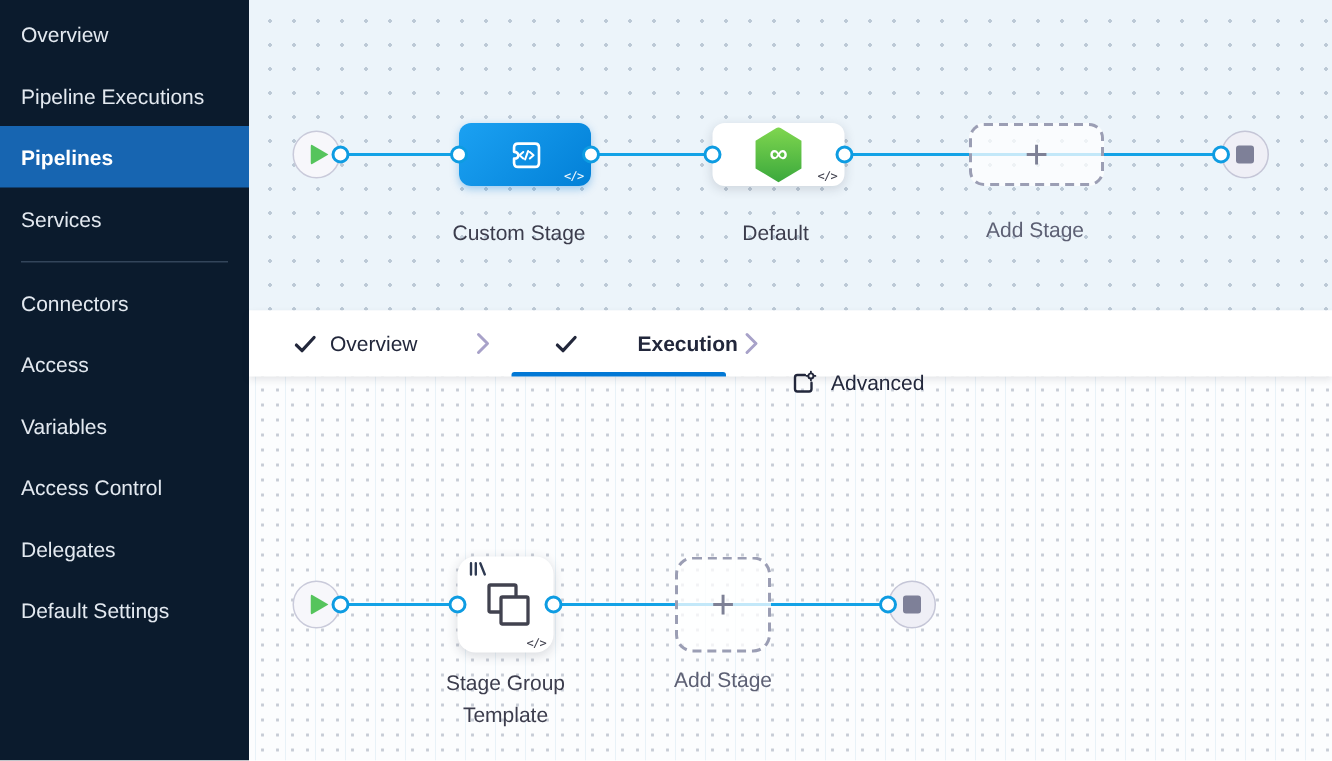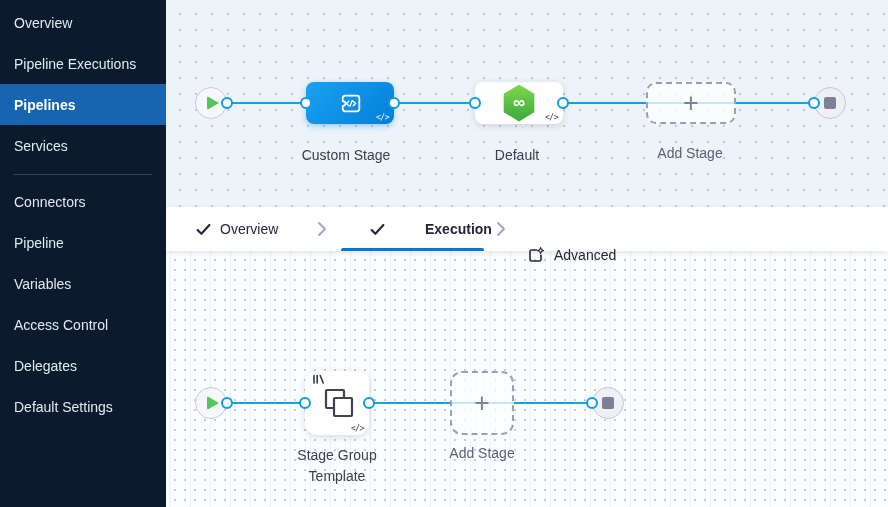--- a/index.html
+++ b/index.html
@@ -102,21 +102,21 @@
     <div class="nav-item">
       <span>Services</span>
     </div>
 
     <div class="sb-divider"></div>
 
     <div class="nav-item">
       <span>Connectors</span>
     </div>
     <div class="nav-item">
-      <span>Pipeline</span>
+      <span>Access</span>
     </div>
     <div class="nav-item">
       <span>Variables</span>
     </div>
     <div class="nav-item">
       <span>Access Control</span>
     </div>
     <div class="nav-item">
       <span>Delegates</span>
     </div>

